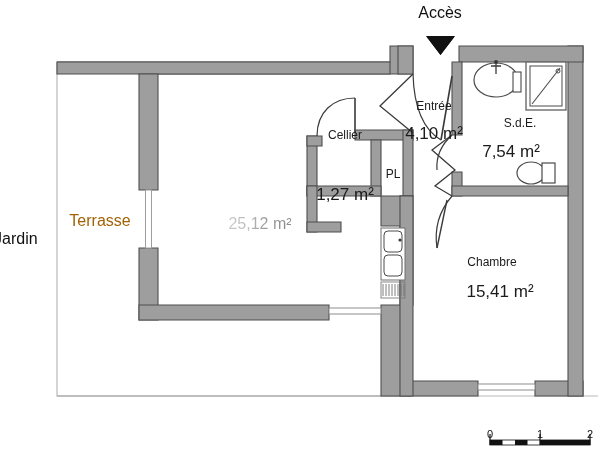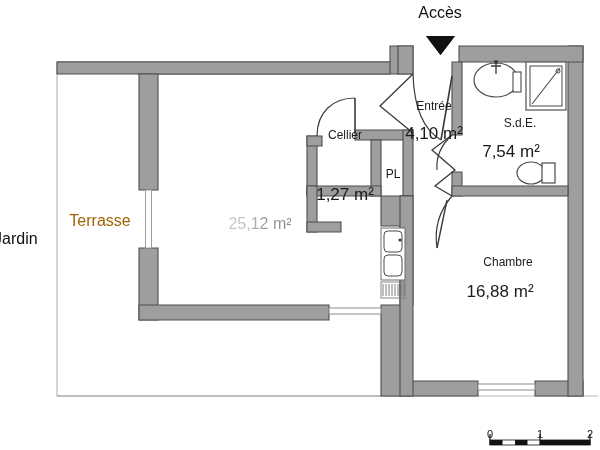--- a/index.html
+++ b/index.html
@@ -238,22 +238,22 @@
   <div class="lbl center room-area" style="left:345px; top:186px;">1,27 m²</div>
 
   <div class="lbl center room-name" style="left:393px; top:168px;">PL</div>
 
   <div class="lbl center room-name" style="left:434px; top:100px;">Entrée</div>
   <div class="lbl center room-area" style="left:434px; top:125px;">4,10 m²</div>
 
   <div class="lbl center room-name" style="left:520px; top:117px;">S.d.E.</div>
   <div class="lbl center room-area" style="left:511px; top:143px;">7,54 m²</div>
 
-  <div class="lbl center room-name" style="left:508px; top:256px;">Chambre</div>
-  <div class="lbl center room-area" style="left:500px; top:283px;">16,88 m²</div>
+  <div class="lbl center room-name" style="left:492px; top:256px;">Chambre</div>
+  <div class="lbl center room-area" style="left:500px; top:283px;">15,41 m²</div>
 
   <div class="scalebar-wrap">
     <div class="scale-num" style="left:2px;">0</div>
     <div class="scale-num" style="left:52px;">1</div>
     <div class="scale-num" style="left:102px;">2</div>
   </div>
 
 </div>
 
 </body></html>

